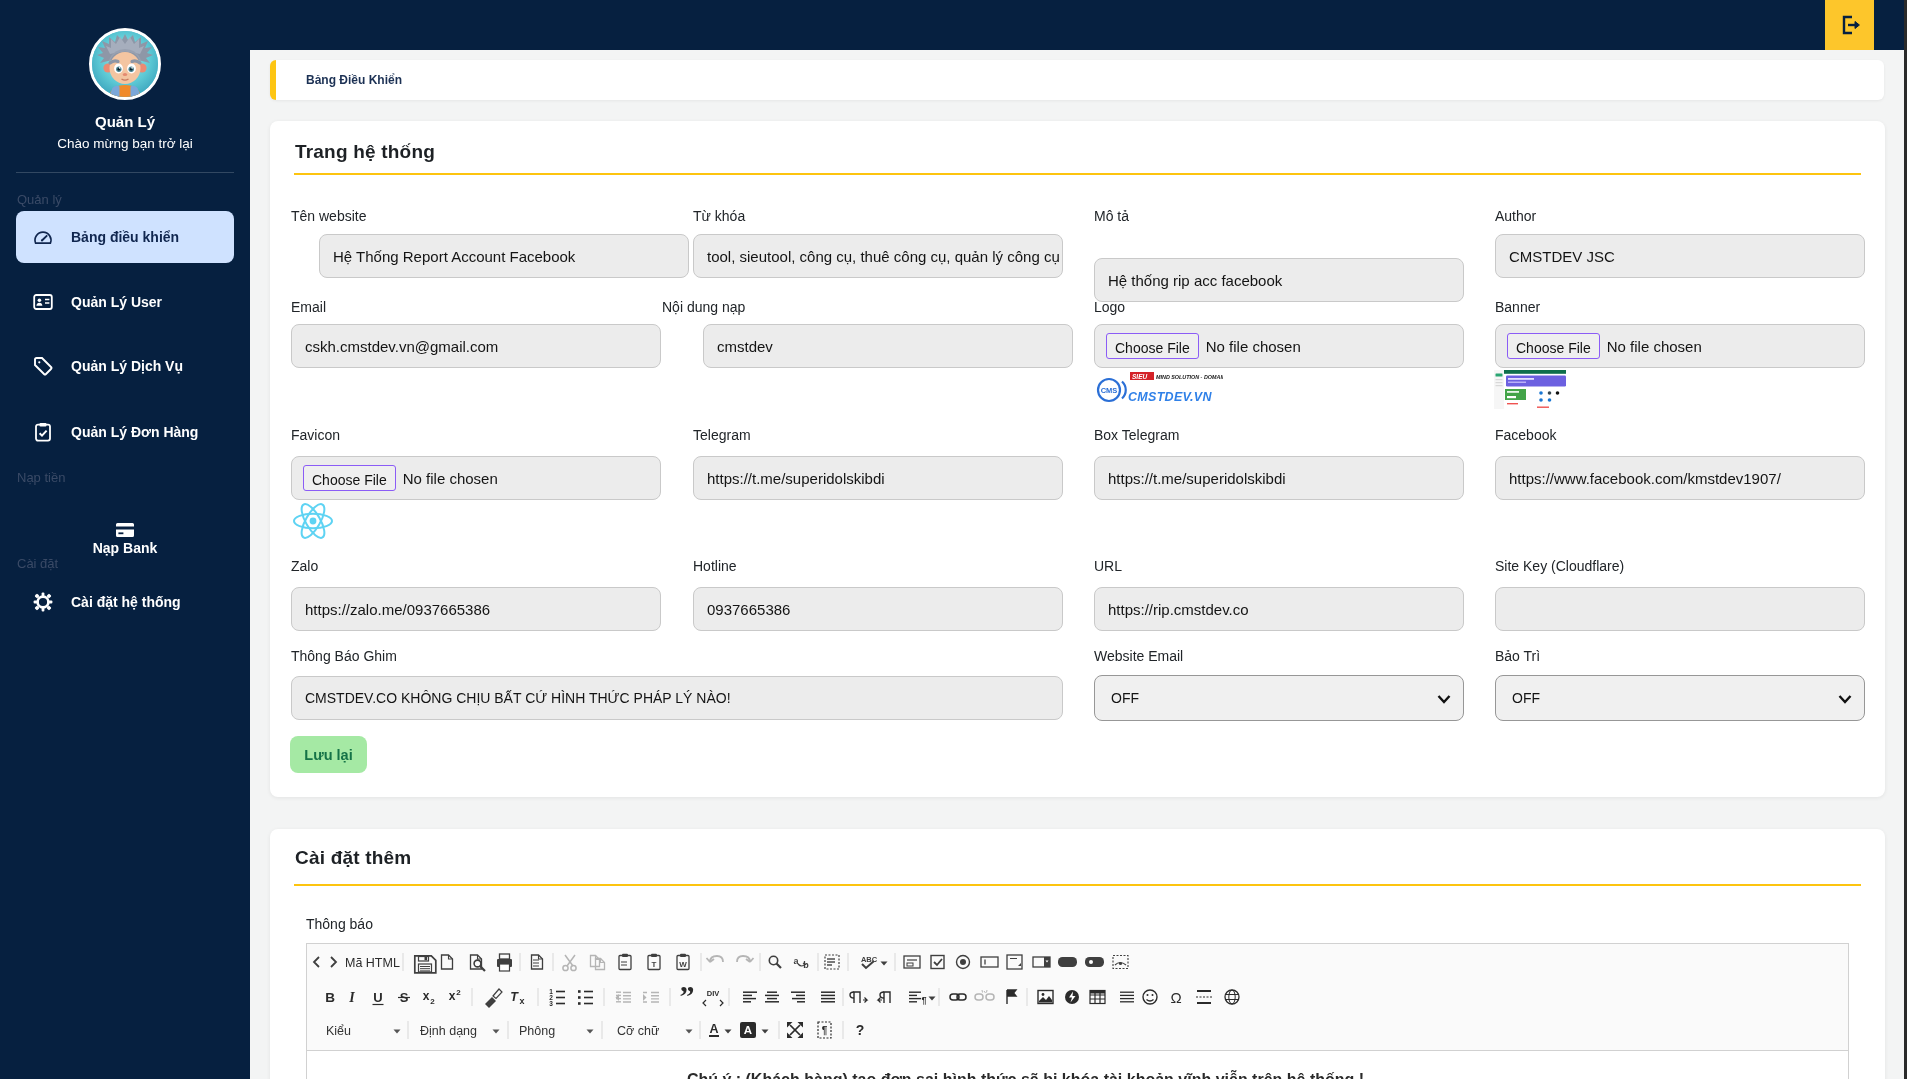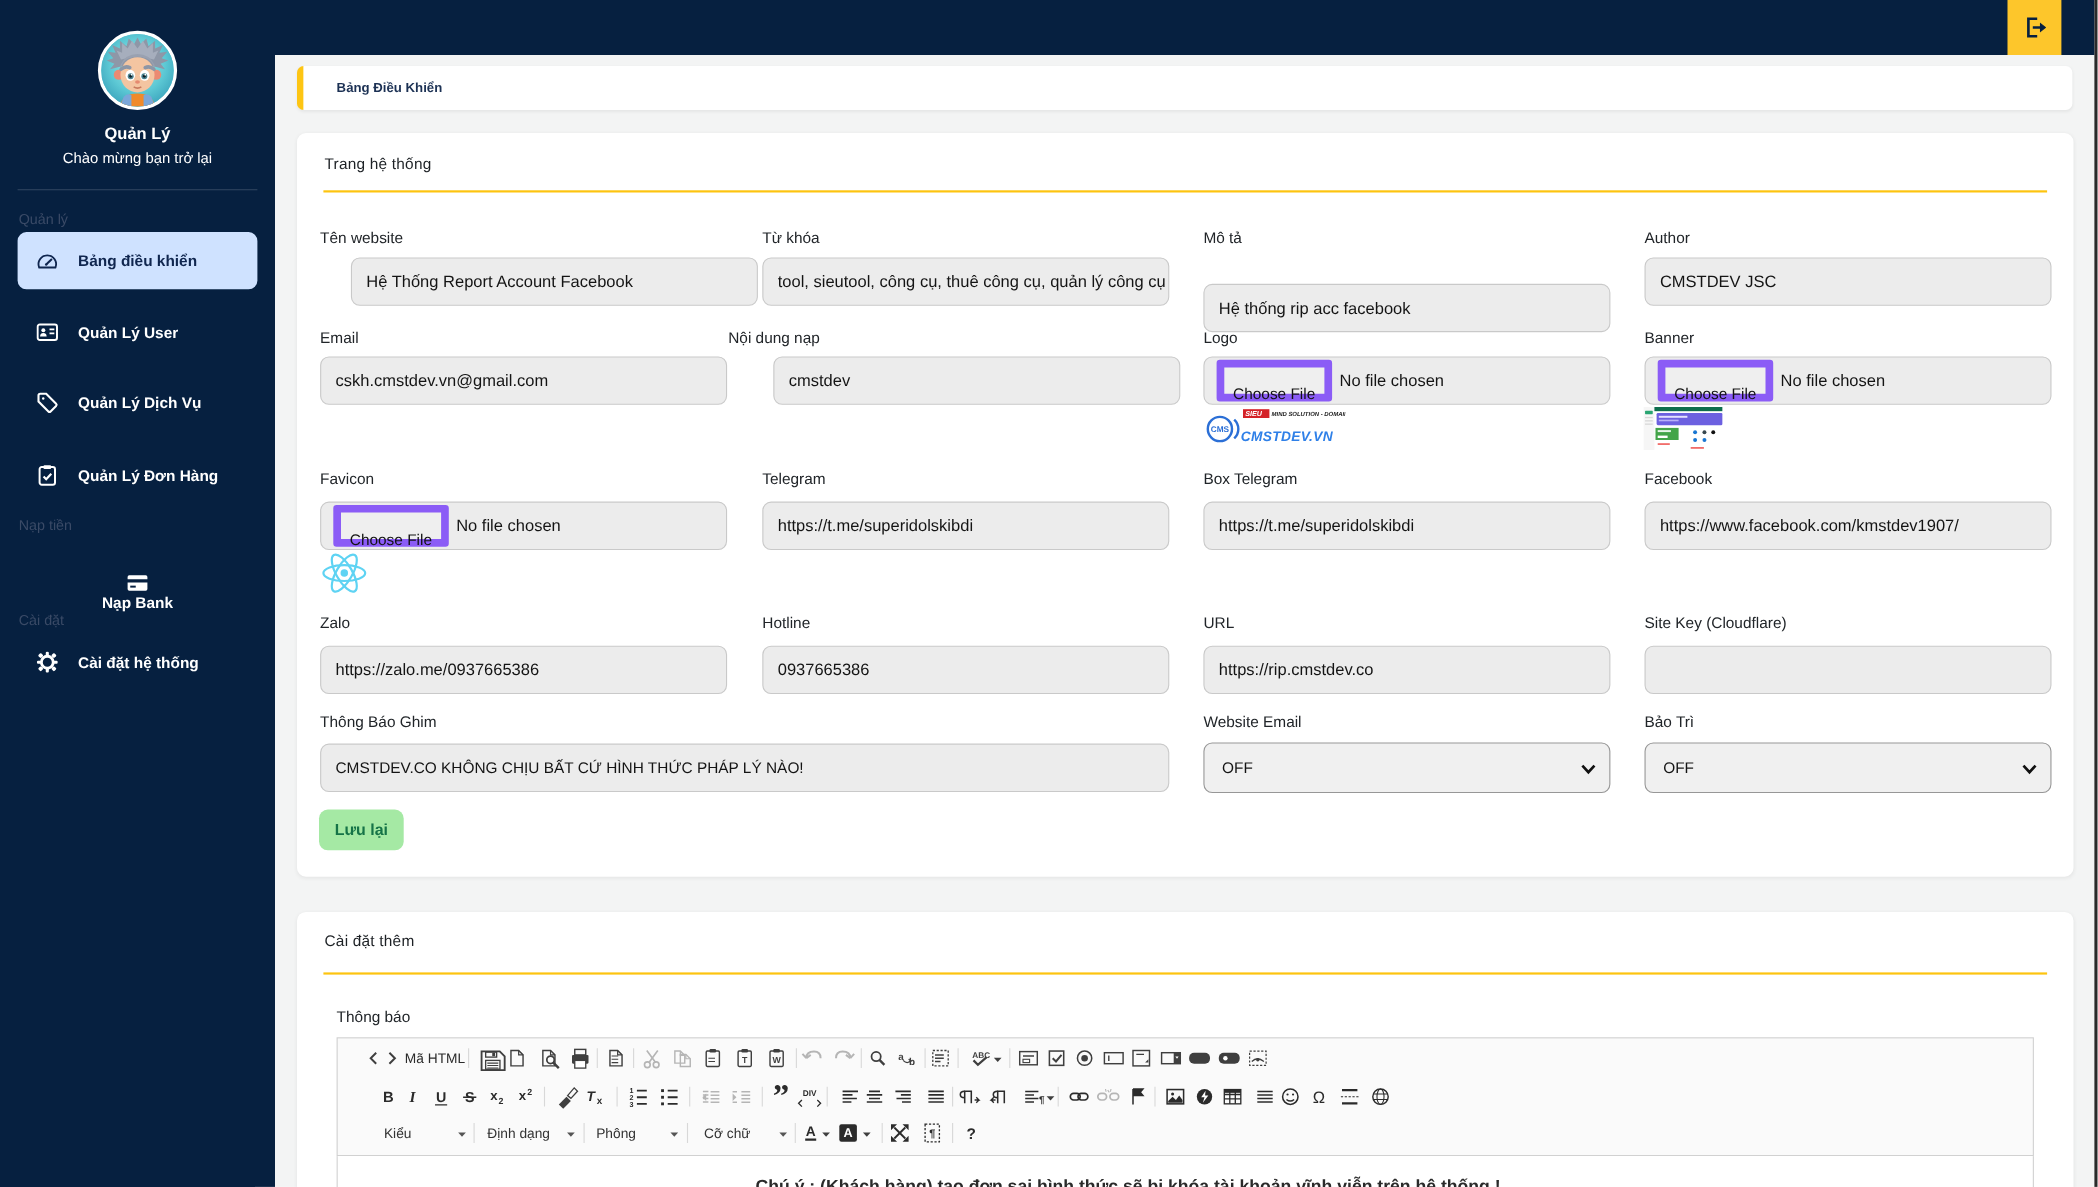--- a/index.html
+++ b/index.html
@@ -13,29 +13,29 @@
 .uname{position:absolute;left:0;top:114px;width:250px;text-align:center;font-size:15px;line-height:1;font-weight:bold;color:#fff;}
 .usub{position:absolute;left:0;top:137px;width:250px;text-align:center;font-size:13.5px;line-height:1;color:#fff;}
 .sdiv{position:absolute;left:16px;top:172px;width:218px;border-top:1px solid rgba(255,255,255,.18);}
 .slabel{position:absolute;left:17px;font-size:13px;line-height:20px;color:#3a4a66;}
 .sitem{position:absolute;left:16px;width:218px;height:52px;display:flex;align-items:center;color:#fff;font-weight:bold;font-size:14px;}
 .sitem .ico{width:20px;height:20px;margin-left:17px;margin-right:18px;flex:none;}
 .sitem.active{background:#cfe2ff;border-radius:8px;color:#10264f;}
 .crumb{position:absolute;left:270px;top:60px;width:1614px;height:40px;background:#fff;border-left:6px solid #fdc513;border-radius:6px;box-shadow:0 1px 3px rgba(0,0,0,.06);}
 .crumb span{position:absolute;left:30px;top:13px;font-size:12px;font-weight:bold;color:#1c3154;}
 .card{position:absolute;background:#fff;border-radius:8px;box-shadow:0 1px 4px rgba(0,0,0,.07);}
-.ctitle{position:absolute;font-size:14px;line-height:1;font-weight:normal;color:#1d2125;letter-spacing:.2px;}
+.ctitle{position:absolute;font-size:19px;line-height:1;font-weight:bold;color:#1d2125;letter-spacing:.2px;}
 .chr{position:absolute;left:294px;width:1567px;border-top:2px solid #fdc40f;}
 .lbl{position:absolute;font-size:14px;color:#212529;line-height:20px;}
 .inp{position:absolute;width:370px;height:44px;background:#ececec;border:1px solid #c9c9c9;border-radius:8px;font-size:15px;color:#141414;display:flex;align-items:center;padding:0 13px;white-space:nowrap;overflow:hidden;}
 .sel{position:absolute;width:370px;height:46px;background:#f0f0f0;border:1px solid #979797;border-radius:8px;font-size:14px;color:#141414;display:flex;align-items:center;padding:0 16px;}
-.cfile{display:inline-block;background:#efefef;border:7px solid #8b5cf6;border-radius:3px;height:26px;line-height:24px;padding:12px 8px;margin-left:-2px;margin-right:7px;font-size:14px;color:#111;flex:none;}
+.cfile{display:inline-block;background:#efefef;border:1px solid #8b5cf6;border-radius:3px;height:26px;line-height:24px;padding:2px 8px;margin-left:-2px;margin-right:7px;font-size:14px;color:#111;flex:none;}
 .btn-save{position:absolute;left:290px;top:736px;width:77px;height:37px;background:#a5e9a4;border-radius:8px;font-size:14.5px;font-weight:bold;color:#157347;display:flex;align-items:center;justify-content:center;}
 .scrollbar{position:absolute;left:1904px;top:0;width:3px;height:1079px;background:#2a2a2a;}
-.edtb{position:absolute;left:306px;top:943px;width:1543px;height:108px;background:#fafafa;border:1px solid #d1d1d1;padding-left:23px;}
+.edtb{position:absolute;left:306px;top:943px;width:1543px;height:108px;background:#fafafa;border:1px solid #d1d1d1;}
 .edbody{position:absolute;left:306px;top:1051px;width:1543px;height:330px;background:#fff;border:1px solid #d1d1d1;border-top:none;}
 .edbody p{position:absolute;top:20px;left:-52px;width:100%;text-align:center;font-weight:bold;font-size:16px;color:#2a2a2a;}
 </style>
 </head>
 <body>
 <div class="topbar"></div>
 <div class="sidebar"></div>
 <button class="logout">
 <svg width="24" height="24" viewBox="0 0 24 24" fill="none" stroke="#062040" stroke-width="2.4">
       <path d="M14 4h-8v16h8"></path>

